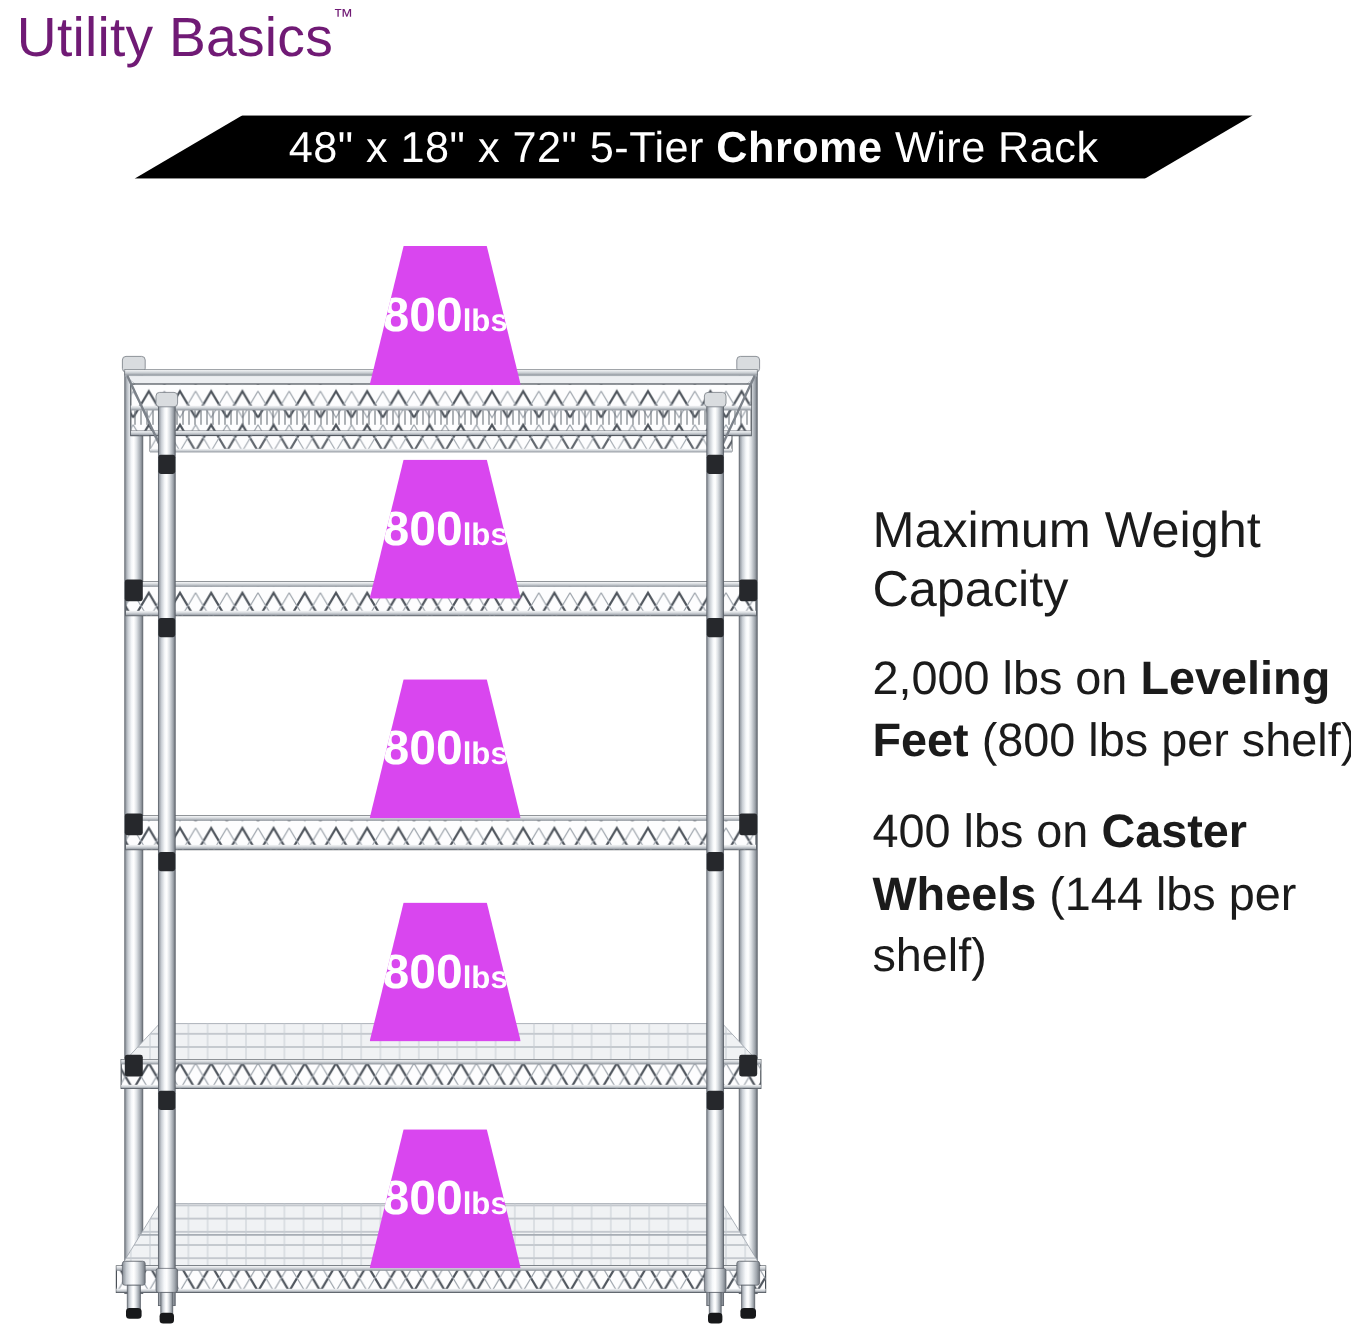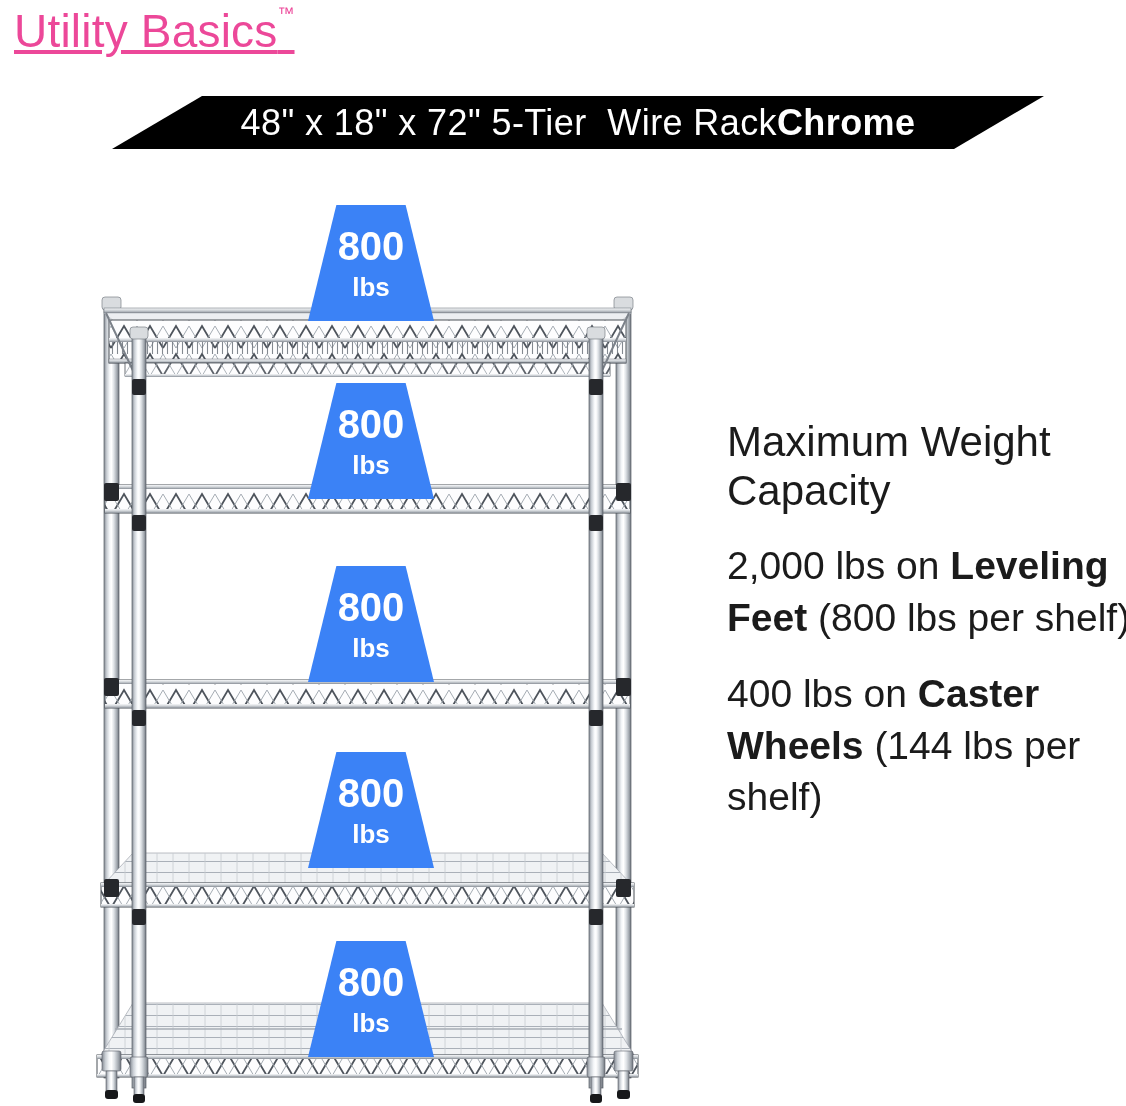--- a/index.html
+++ b/index.html
@@ -5,59 +5,59 @@
   html,body{margin:0;padding:0;}
   body{
     width:1126px;height:1106px;position:relative;overflow:hidden;
     background:#ffffff;
     font-family:"Liberation Sans","DejaVu Sans",sans-serif;
     color:#1b1b1b;
   }
   
   .logo{
     position:absolute;left:14px;top:4px;
-    font-size:46px;font-weight:400;color:#ec4899;letter-spacing:0.2px;text-decoration:underline;
+    font-size:46px;font-weight:400;color:#701a75;letter-spacing:0.2px;
   }
   .logo sup{font-size:17px;font-weight:400;vertical-align:28px;letter-spacing:0;}
   
   .banner{
     position:absolute;left:112px;top:96px;width:932px;height:53px;
     background:#000;
     clip-path:polygon(9.66% 0,100% 0,90.34% 100%,0 100%);
     display:flex;align-items:center;justify-content:center;
     color:#fff;font-size:36px;letter-spacing:0.4px;white-space:pre;
   }
   .banner .seg{font-weight:400;}
   .banner .seg-bold{font-weight:700;}
   
   .rack{position:absolute;left:85px;top:295px;width:565px;height:811px;}
   
   .weight{
     position:absolute;left:308px;width:126px;height:116px;
-    background:#3b82f6;
+    background:#d946ef;
     clip-path:polygon(22.5% 0,77.5% 0,100% 100%,0 100%);
-    display:flex;flex-direction:column;align-items:center;justify-content:center;
+    display:flex;align-items:center;justify-content:center;
     color:#fff;text-align:center;
   }
   .weight .wv{font-size:40px;font-weight:700;line-height:1;}
   .weight .wu{font-size:26px;font-weight:700;line-height:1;margin-top:8px;}
   .w1{top:205px;} .w2{top:383px;} .w3{top:566px;} .w4{top:752px;} .w5{top:941px;}
   
   .info{position:absolute;left:727px;top:417px;width:406px;}
   .info-heading{font-size:42px;line-height:1.17;font-weight:400;color:#1b1b1b;margin:0;}
   .info-para{font-size:39px;line-height:1.32;font-weight:400;color:#1b1b1b;margin:25px 0 0 0;}
   .info-para .b{font-weight:700;}
 </style>
 </head>
 <body>
 
 <div class="logo"><span>Utility Basics</span><sup>™</sup></div>
 
 <div class="banner">
-  <span class="seg">48" x 18" x 72" 5-Tier </span><span class="seg"> Wire Rack</span><span class="seg seg-bold">Chrome</span>
+  <span class="seg">48" x 18" x 72" 5-Tier </span><span class="seg seg-bold">Chrome</span><span class="seg"> Wire Rack</span>
 </div>
 
 <svg class="rack" viewBox="0 0 565 811" xmlns="http://www.w3.org/2000/svg">
   <defs>
     <linearGradient id="chromeV" x1="0" y1="0" x2="1" y2="0">
       <stop offset="0" stop-color="#868c94"></stop>
       <stop offset="0.18" stop-color="#c9ced4"></stop>
       <stop offset="0.38" stop-color="#f6f8fa"></stop>
       <stop offset="0.5" stop-color="#ffffff"></stop>
       <stop offset="0.66" stop-color="#dde1e5"></stop>

